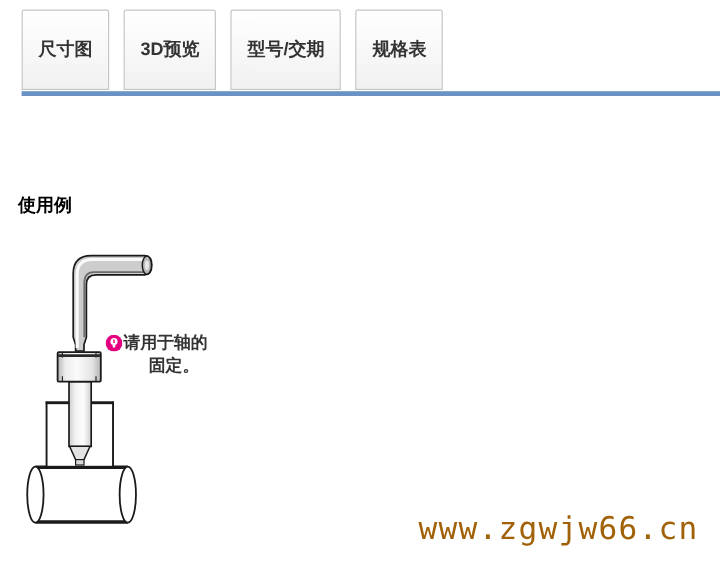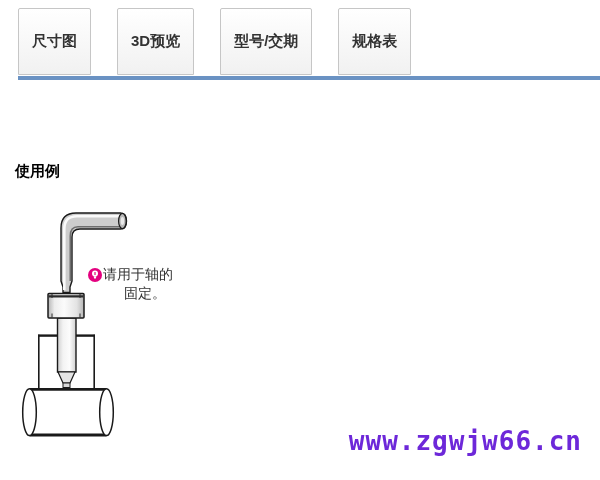--- a/index.html
+++ b/index.html
@@ -3,21 +3,21 @@
 <meta charset="utf-8">
 <style>
   html,body{margin:0;padding:0;}
   body{
     width:600px;height:480px;background:#ffffff;overflow:hidden;position:relative;
     font-family:"Liberation Sans","DejaVu Sans",sans-serif;
   }
   .stage{position:absolute;inset:0;width:600px;height:480px;background:#fff;}
 
   
-  .tabbar{position:absolute;top:8px;left:18px;display:flex;gap:26px;align-items:flex-end;z-index:2;}
+  .tabbar{position:absolute;top:8px;left:18px;display:flex;gap:12px;align-items:flex-end;z-index:2;}
   .tab{
     height:67px;display:flex;align-items:center;justify-content:center;
     padding:0 13px;box-sizing:border-box;
     background:linear-gradient(#ffffff,#f1f1f1);
     border:1px solid #c6c6c6;border-radius:2px 2px 0 0;
     font-size:15px;font-weight:bold;color:#333;cursor:pointer;white-space:nowrap;
   }
   .tab.active{
     height:72px;background:#6a92c3;border-color:#6a92c3;color:#ffffff;
   }
@@ -25,30 +25,30 @@
     position:absolute;top:76px;left:18px;right:0;height:4px;background:#6a92c3;z-index:1;
   }
 
   
   .section-title{
     position:absolute;left:15px;top:162px;
     font-size:15px;font-weight:bold;color:#000000;
   }
   .illustration{position:absolute;left:15px;top:200px;width:135px;height:250px;}
 
-  .note{position:absolute;left:88px;top:265px;color:#333;font-weight:normal;font-size:14px;line-height:19px;}
+  .note{position:absolute;left:88px;top:276px;color:#333;font-weight:bold;font-size:14px;line-height:19px;}
   .note-icon{position:absolute;left:0;top:3px;width:14px;height:14px;}
   .note-line1{margin-left:15px;white-space:nowrap;}
   .note-line2{margin-left:36px;white-space:nowrap;}
 
   
   .watermark{
     position:absolute;right:18px;bottom:24px;
     font-family:"DejaVu Sans Mono","Liberation Mono",monospace;
-    font-weight:bold;font-size:26px;letter-spacing:1px;color:#6d28d9;white-space:nowrap;
+    font-weight:normal;font-size:26px;letter-spacing:1px;color:#a16207;white-space:nowrap;
   }
 </style>
 </head>
 <body>
 
 <div class="stage">
 
   <div class="tabbar">
     <div class="tab">尺寸图</div>
     <div class="tab">3D预览</div>

